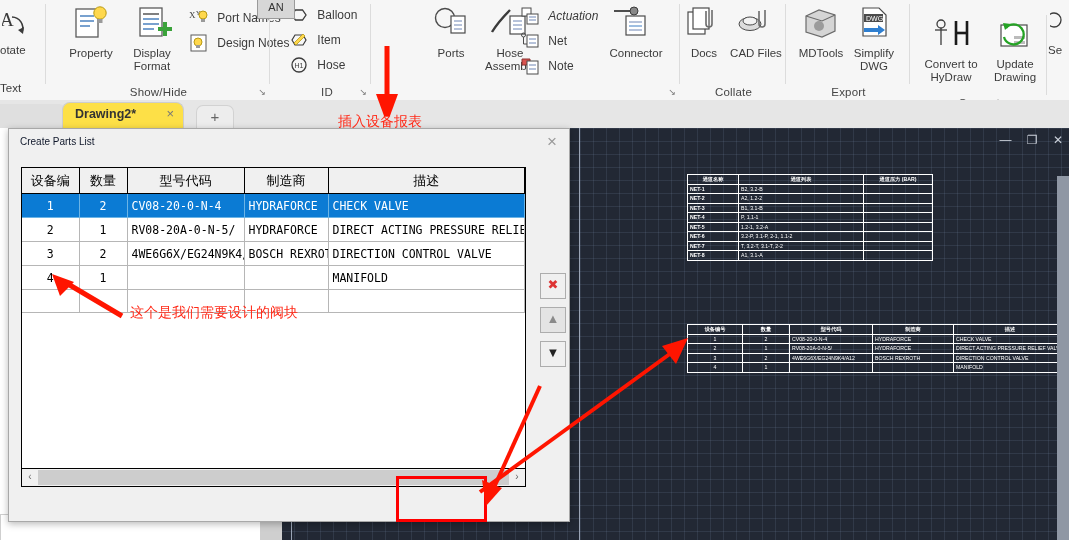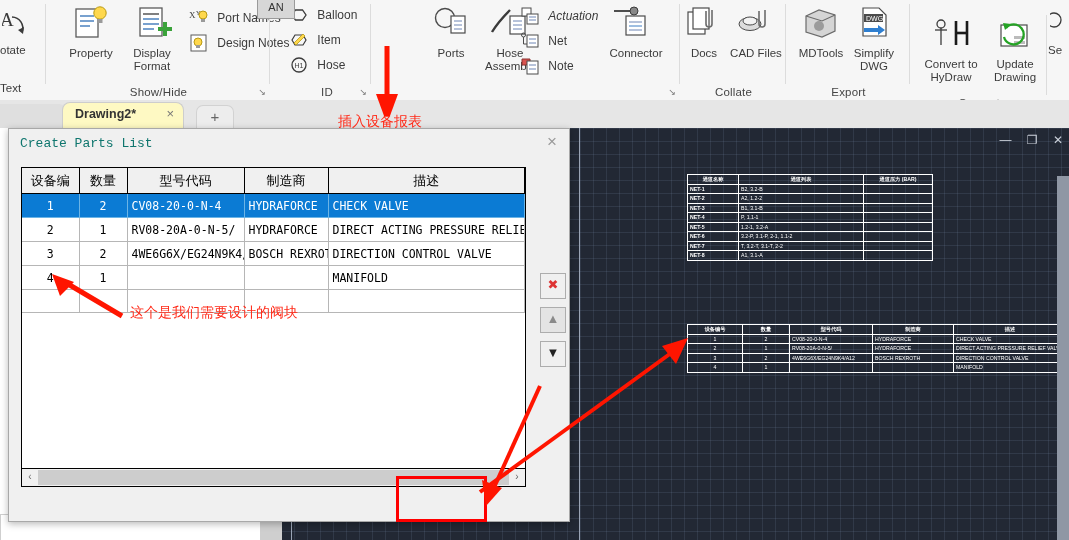--- a/index.html
+++ b/index.html
@@ -30,21 +30,21 @@
     white-space:nowrap;line-height:22px;
   }
   .smbtn .ic{display:inline-block;vertical-align:middle;width:20px;height:20px;margin-right:5px;}
   .smbtn .tx{display:inline-block;vertical-align:middle;}
   .edge-lbl{position:absolute;font-size:11.5px;color:#3b3b3b;}
 
   
   #tabstrip{position:absolute;left:0;top:100px;width:1069px;height:28px;background:#e6e6e6;}
   #tabstrip .lead{position:absolute;left:0;top:4px;width:66px;height:24px;background:#dfdfdf;border-top-right-radius:7px;}
   .doctab{
-    position:absolute;left:62px;top:2px;width:120px;height:26px;background:#fef9c3;
+    position:absolute;left:62px;top:2px;width:120px;height:26px;background:#fde047;
     border-top-left-radius:8px;border-top-right-radius:8px;
     border:1px solid #cdcdcd;border-bottom:none;
   }
   .doctab .tname{position:absolute;left:12px;top:4px;font-size:12.5px;font-weight:bold;color:#333;}
   .doctab .tclose{position:absolute;right:9px;top:3px;font-size:13px;color:#777;}
   .plustab{
     position:absolute;left:196px;top:5px;width:36px;height:23px;background:#ededed;
     border-top-left-radius:7px;border-top-right-radius:7px;border:1px solid #d2d2d2;border-bottom:none;
     text-align:center;font-size:15px;color:#666;line-height:21px;
   }
@@ -73,21 +73,21 @@
     font-family:"Liberation Sans",sans-serif;padding:1px 2px;line-height:6.5px;
     font-weight:normal;
   }
   .cadtable th{text-align:center;font-weight:bold;}
 
   
   #dlg{
     position:absolute;left:8px;top:128px;width:560px;height:392px;background:#f0f0f0;
     border:1px solid #a8a8a8;box-shadow:0 2px 7px rgba(0,0,0,.28);
   }
-  #dlg .title{position:absolute;left:11px;top:7px;font-size:13px;color:#0f766e;font-family:Liberation Mono, monospace;}
+  #dlg .title{position:absolute;left:11px;top:7px;font-size:10px;color:#0f172a;}
   #dlg .xclose{position:absolute;right:12px;top:3px;font-size:17px;color:#9a9a9a;}
   #grid{
     position:absolute;left:12px;top:38px;width:503px;height:300px;background:#ffffff;
     border:1px solid #000000;overflow:hidden;
   }
   table.parts{border-collapse:collapse;width:100%;table-layout:fixed;}
   table.parts th{
     background:#f0f0f0;border:1px solid #000;border-width:0 1px 1px 0;
     font-size:13px;font-weight:normal;color:#000;height:23px;text-align:center;
     font-family:"DejaVu Sans",sans-serif;

